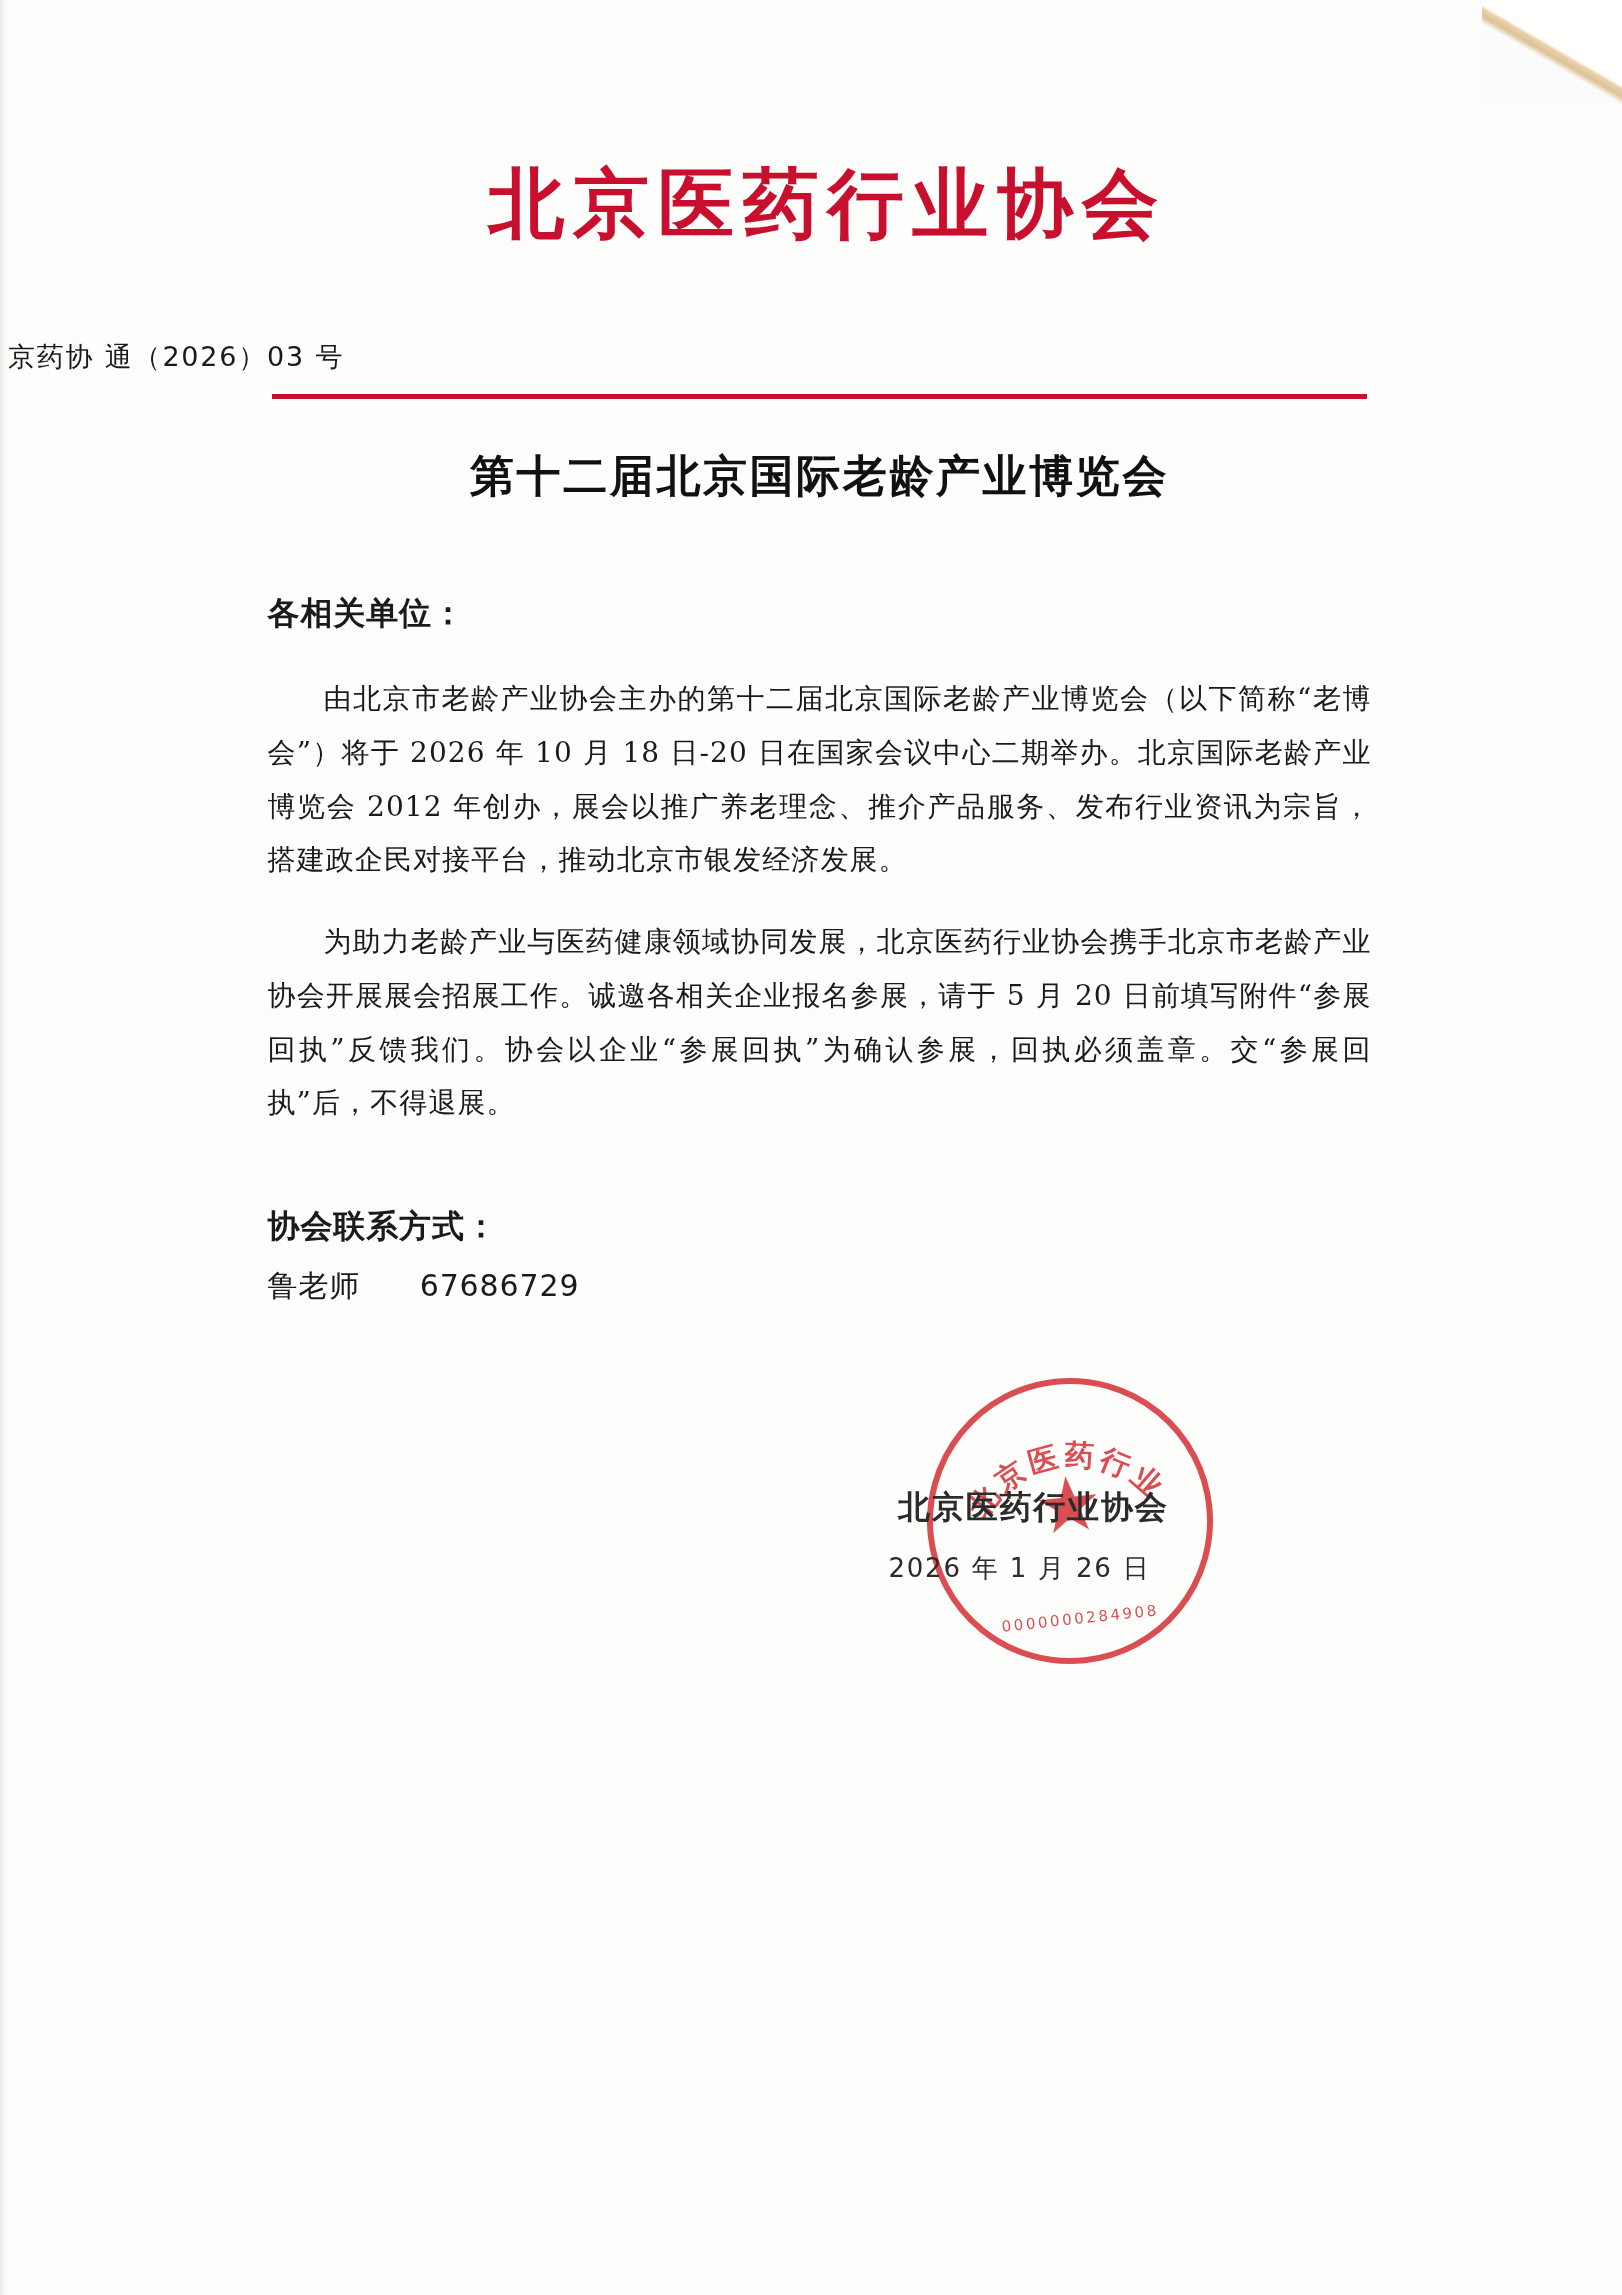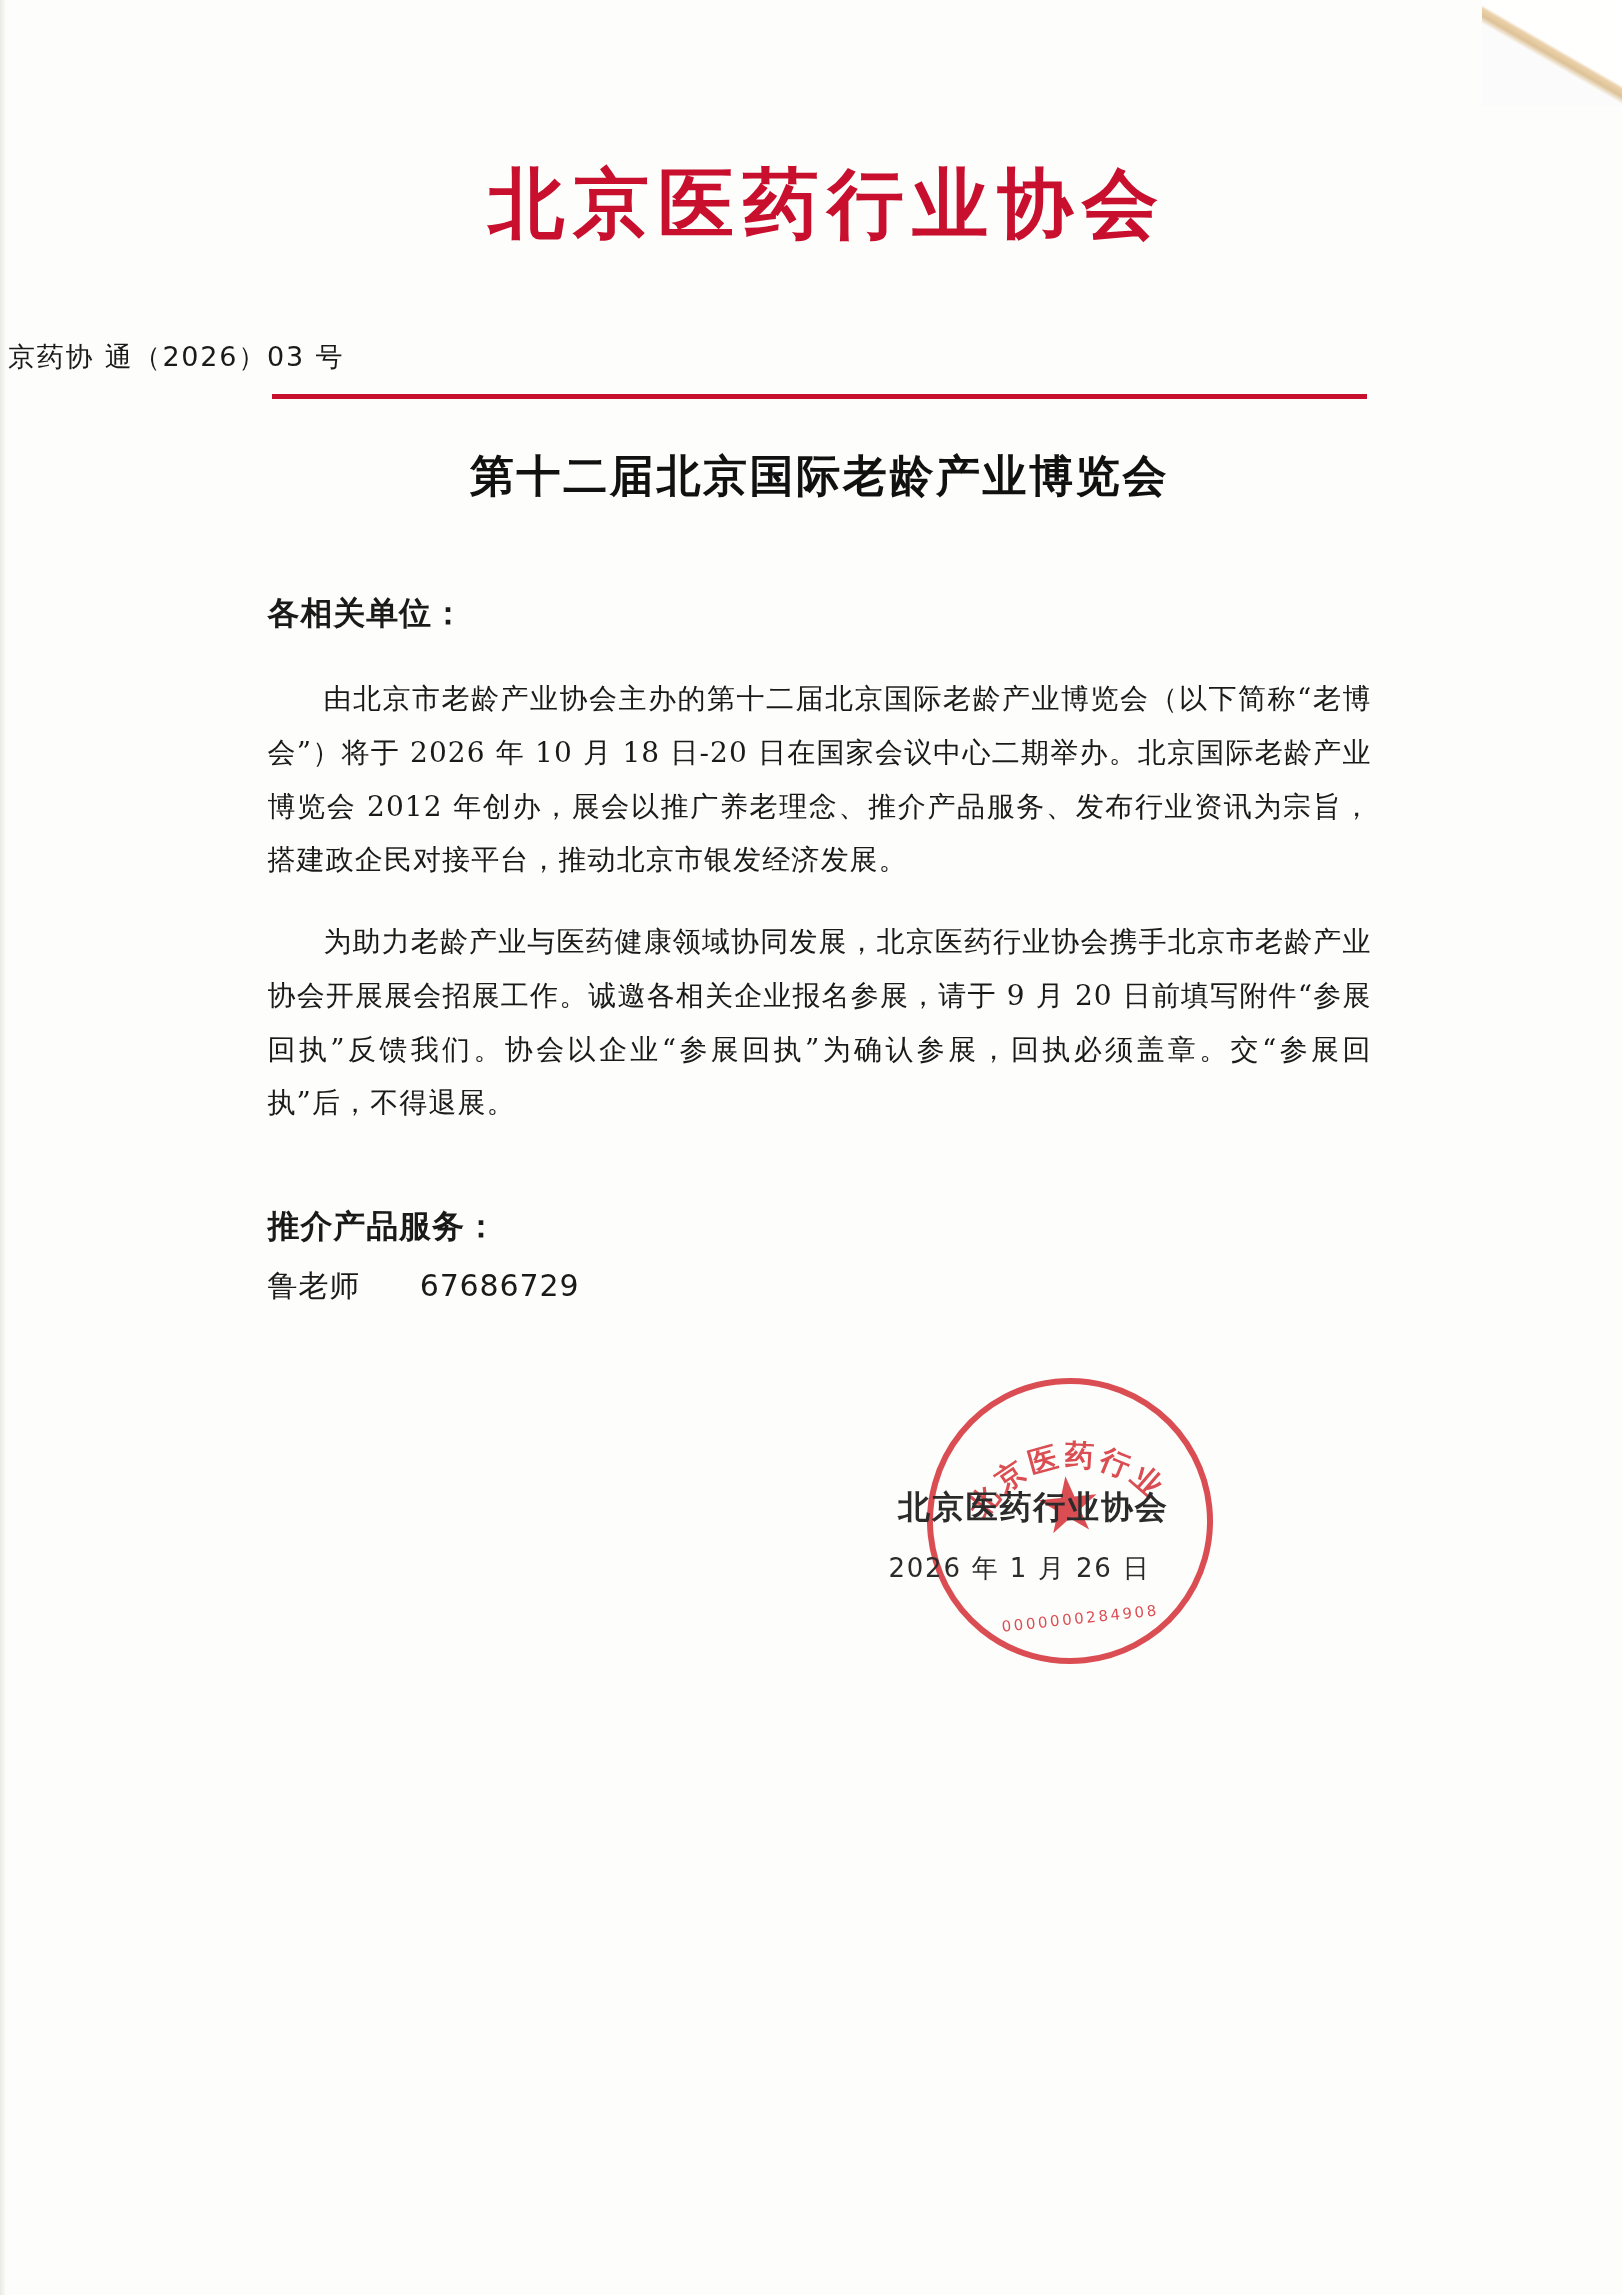--- a/index.html
+++ b/index.html
@@ -219,24 +219,24 @@
     <div class="doc-title">
       <div>第十二届北京国际老龄产业博览会</div>
     </div>
 
     <div class="body-wrap">
 
       <div class="salutation">各相关单位：</div>
 
       <p class="para">由北京市老龄产业协会主办的第十二届北京国际老龄产业博览会（以下简称“老博会”）将于 2026 年 10 月 18 日-20 日在国家会议中心二期举办。北京国际老龄产业博览会 2012 年创办，展会以推广养老理念、推介产品服务、发布行业资讯为宗旨，搭建政企民对接平台，推动北京市银发经济发展。</p>
 
-      <p class="para">为助力老龄产业与医药健康领域协同发展，北京医药行业协会携手北京市老龄产业协会开展展会招展工作。诚邀各相关企业报名参展，请于 9 月 20 日前填写附件“参展回执”反馈我们。协会以企业“参展回执”为确认参展，回执必须盖章。交“参展回执”后，不得退展。</p>
+      <p class="para">为助力老龄产业与医药健康领域协同发展，北京医药行业协会携手北京市老龄产业协会开展展会招展工作。诚邀各相关企业报名参展，请于 5 月 20 日前填写附件“参展回执”反馈我们。协会以企业“参展回执”为确认参展，回执必须盖章。交“参展回执”后，不得退展。</p>
 
       <div class="contact-block">
-        <div>推介产品服务：</div>
+        <div>协会联系方式：</div>
         <div class="contact-person">
           <span>鲁老师</span>
           <span class="tel">67686729</span>
         </div>
       </div>
 
       <div class="sign-area">
 
         <div class="seal">
           <svg class="seal-arc" viewBox="0 0 310 310">

